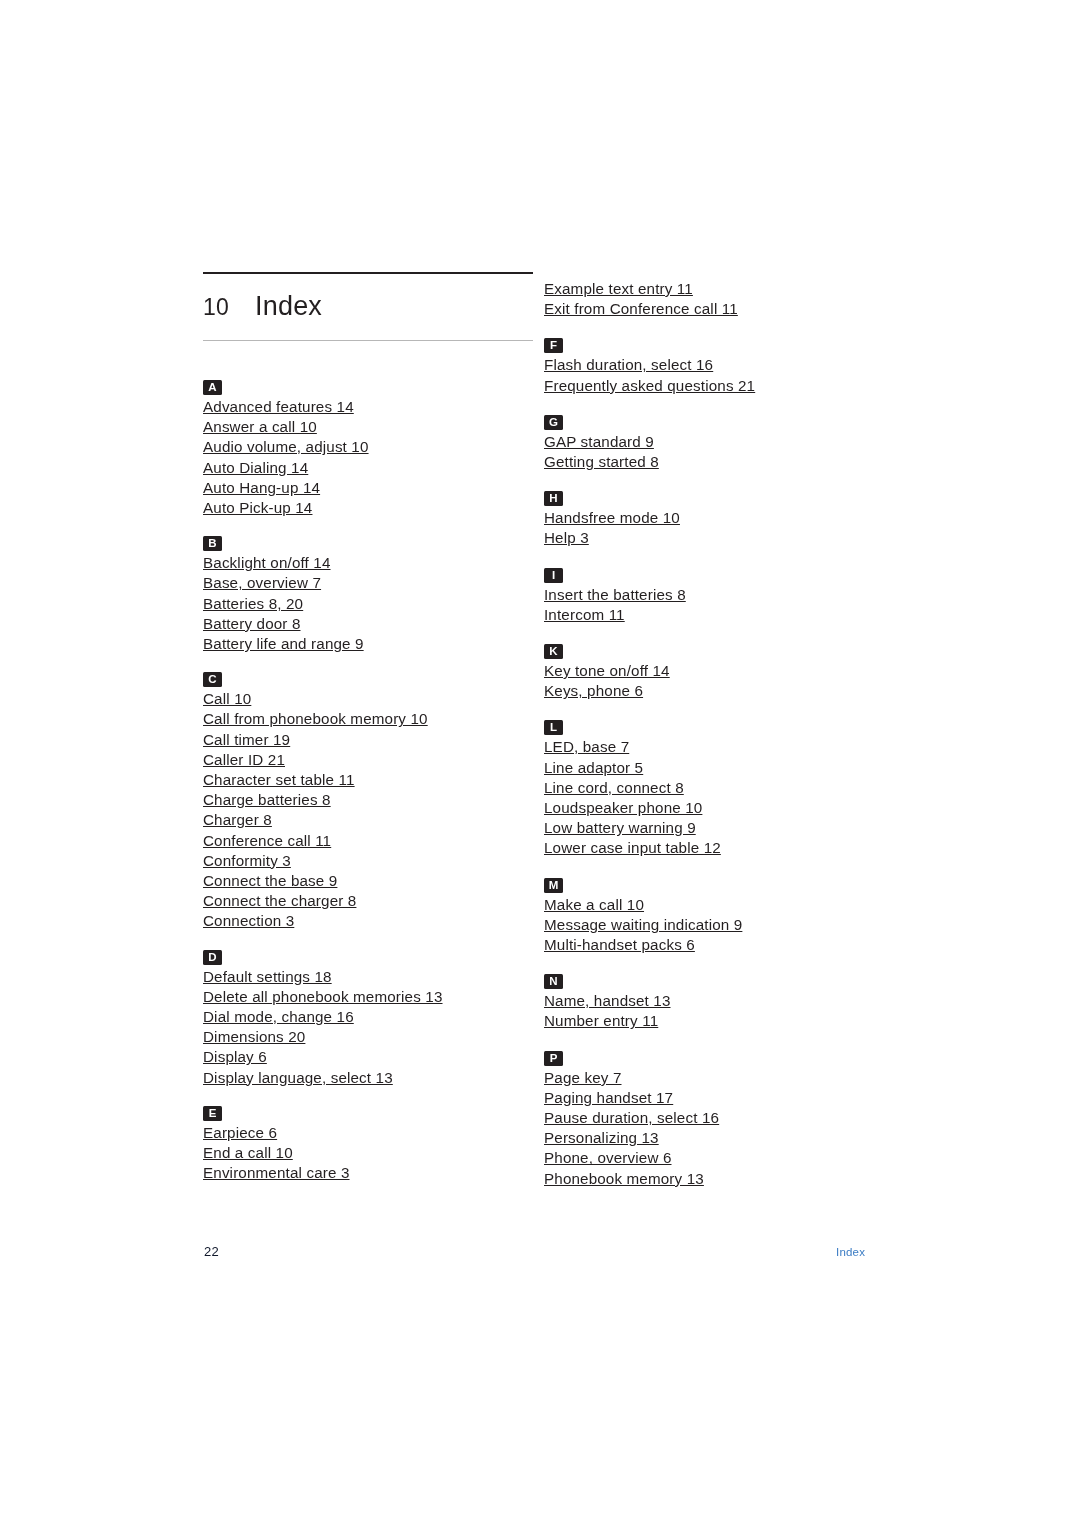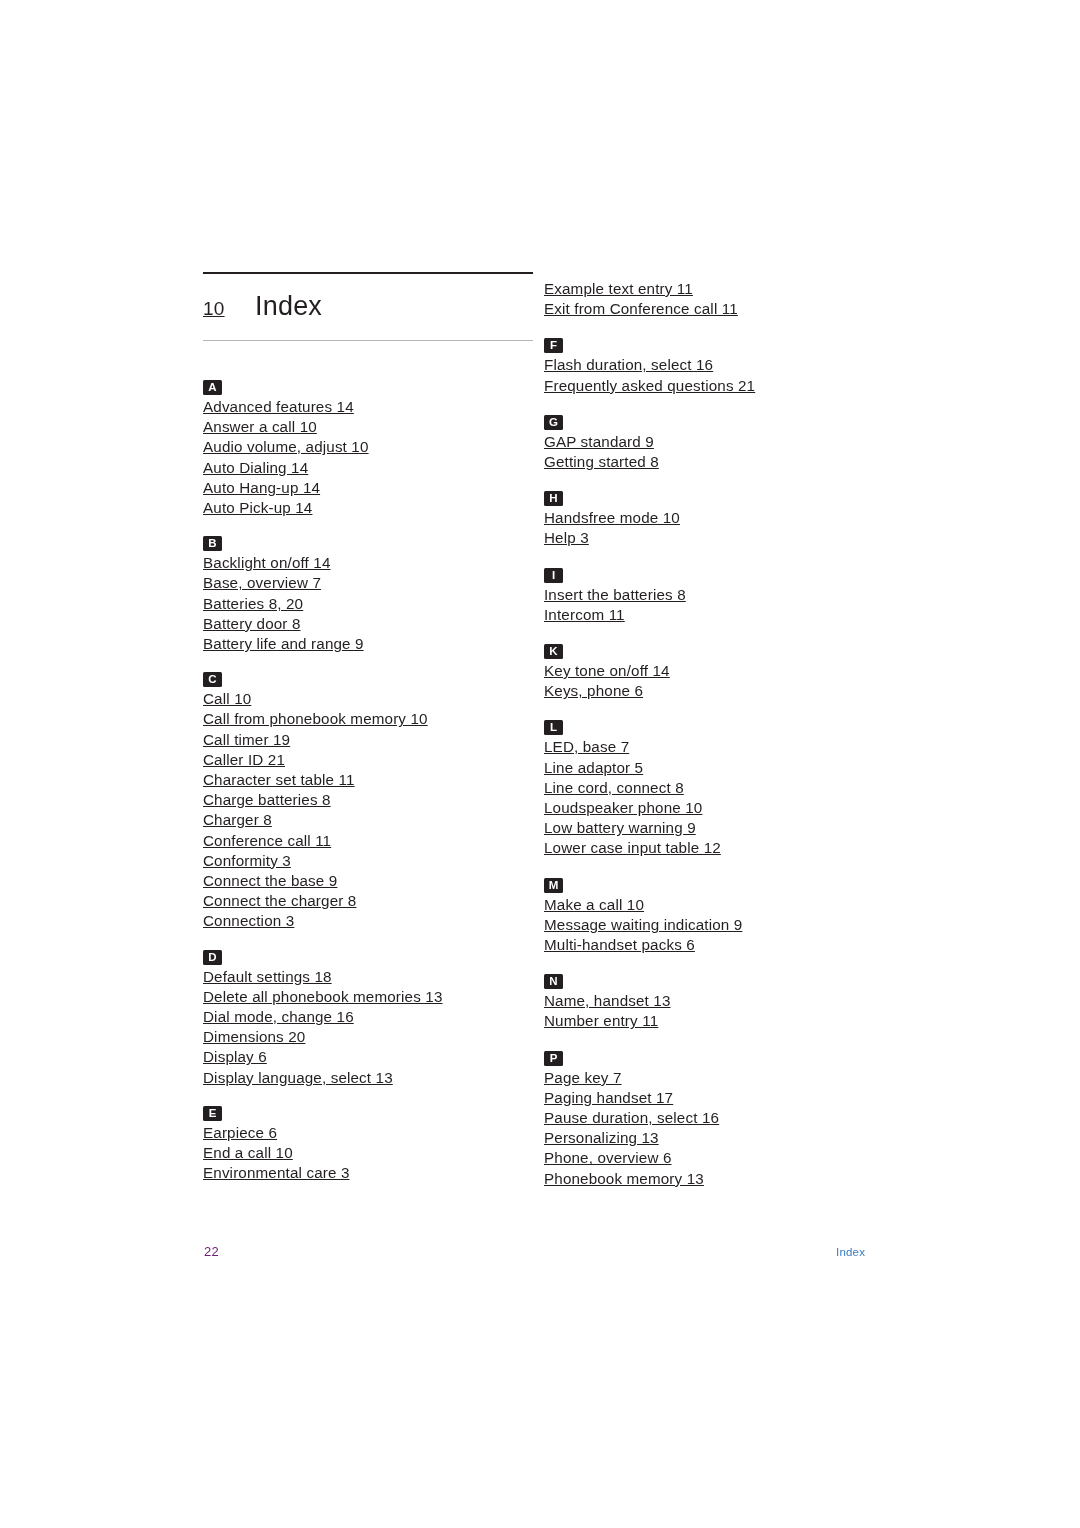--- a/index.html
+++ b/index.html
@@ -39,26 +39,25 @@
     width: 330px;
     height: 0;
     margin-top: 0;
   }
   .heading-row {
     display: flex;
     align-items: baseline;
     padding: 17px 0 18px 0;
   }
   .chapter-num {
-    font-size: 19px;
+    font-size: 23px;
     color: #231f20;
     font-weight: 400;
     width: 52px;
     letter-spacing: 0.2px;
-    text-decoration: underline;
   }
   .chapter-title {
     font-size: 27px;
     color: #231f20;
     font-weight: 400;
     letter-spacing: 0.2px;
   }
 
   
   .col {
@@ -102,21 +101,21 @@
 
   
   .col-right .letter-head { margin: 15px 0 6px 0; }
 
   
   .footer-page {
     position: absolute;
     left: 204px;
     top: 1244px;
     font-size: 13px;
-    color: #701a75;
+    color: #0f172a;
     letter-spacing: 0.2px;
   }
   .footer-label {
     position: absolute;
     left: 836px;
     top: 1246px;
     font-size: 11.5px;
     color: #3b7cc4;
     letter-spacing: 0.2px;
   }

